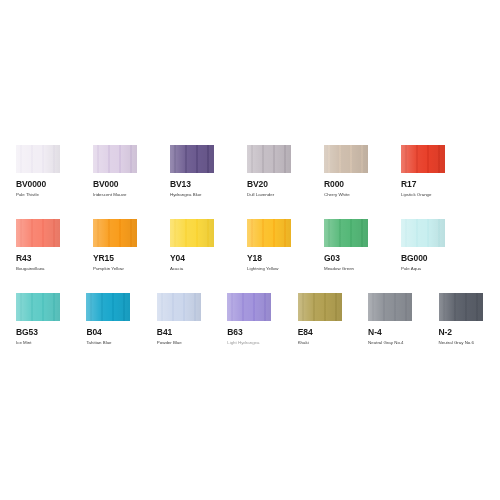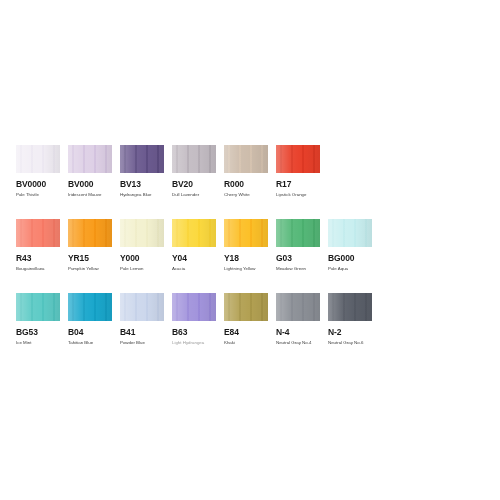--- a/index.html
+++ b/index.html
@@ -23,30 +23,30 @@
     background: #ffffff;
   }
   .grid {
     position: absolute;
     left: 16px;
     top: 145px;
     width: 468px;
   }
   .row {
     display: flex;
-    gap: 0px;
+    gap: 8px;
     margin-bottom: 21px;
   }
   .cell {
     width: 52px;
     margin-right: 0px;
     box-sizing: border-box;
   }
   .cell + .cell {
-    margin-left: 0px;
+    margin-left: 17px;
   }
   .swatch {
     position: relative;
     width: 44px;
     height: 28px;
     overflow: hidden;
     border-radius: 0px;
   }
   .swatch .base {
     position: absolute;
@@ -157,29 +157,20 @@
           <div class="swatch">
             <div class="base" style="background: rgb(249, 157, 28);"></div>
             <div class="streaks" style="background: repeating-linear-gradient(90deg, rgba(0, 0, 0, 0) 0px, rgba(0, 0, 0, 0) 4px, rgb(240, 140, 10) 4px, rgb(240, 140, 10) 6px, rgba(0, 0, 0, 0) 6px, rgba(0, 0, 0, 0) 11px);"></div>
             <div class="sheen" style="background: linear-gradient(90deg, rgba(255, 255, 255, 0.3) 0%, rgba(255, 255, 255, 0.05) 35%, rgba(0, 0, 0, 0) 60%, rgba(0, 0, 0, 0.07) 100%);"></div>
           </div>
           <div class="code">YR15</div>
           <div class="name">Pumpkin Yellow</div>
         </div>
         <div class="cell">
           <div class="swatch">
-            <div class="base" style="background: rgb(243, 241, 207);"></div>
-            <div class="streaks" style="background: repeating-linear-gradient(90deg, rgba(0, 0, 0, 0) 0px, rgba(0, 0, 0, 0) 4px, rgb(235, 232, 192) 4px, rgb(235, 232, 192) 6px, rgba(0, 0, 0, 0) 6px, rgba(0, 0, 0, 0) 11px);"></div>
-            <div class="sheen" style="background: linear-gradient(90deg, rgba(255, 255, 255, 0.3) 0%, rgba(255, 255, 255, 0.05) 35%, rgba(0, 0, 0, 0) 60%, rgba(0, 0, 0, 0.07) 100%);"></div>
-          </div>
-          <div class="code">Y000</div>
-          <div class="name">Pale Lemon</div>
-        </div>
-        <div class="cell">
-          <div class="swatch">
             <div class="base" style="background: rgb(251, 217, 63);"></div>
             <div class="streaks" style="background: repeating-linear-gradient(90deg, rgba(0, 0, 0, 0) 0px, rgba(0, 0, 0, 0) 4px, rgb(248, 207, 40) 4px, rgb(248, 207, 40) 6px, rgba(0, 0, 0, 0) 6px, rgba(0, 0, 0, 0) 11px);"></div>
             <div class="sheen" style="background: linear-gradient(90deg, rgba(255, 255, 255, 0.3) 0%, rgba(255, 255, 255, 0.05) 35%, rgba(0, 0, 0, 0) 60%, rgba(0, 0, 0, 0.07) 100%);"></div>
           </div>
           <div class="code">Y04</div>
           <div class="name">Acacia</div>
         </div>
         <div class="cell">
           <div class="swatch">
             <div class="base" style="background: rgb(252, 192, 40);"></div>

